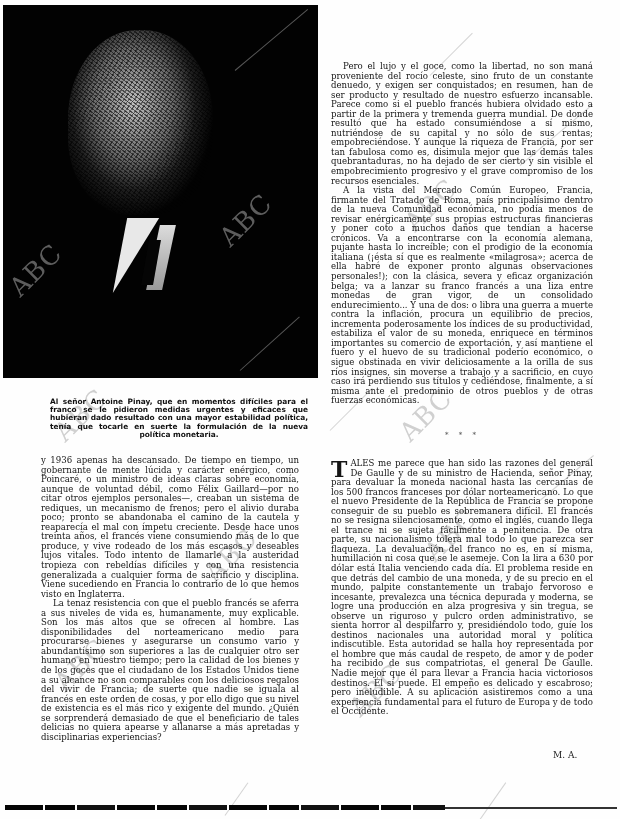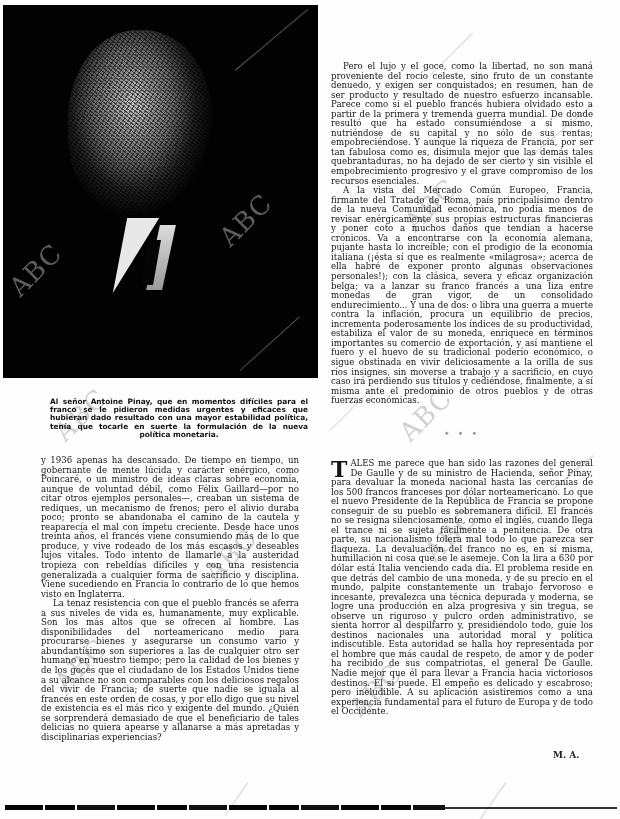--- a/index.html
+++ b/index.html
@@ -154,21 +154,21 @@
       top: 431px;
       font-size: 7px;
       letter-spacing: 4px;
       color: #555;
     }
     .signature {
       position: absolute;
       left: 553px;
       top: 750px;
       font-size: 9px;
-      font-weight: bold;
+      font-weight: normal;
       color: #222;
     }
     .bottom-rule {
       position: absolute;
       left: 5px;
       top: 807px;
       width: 612px;
       height: 2px;
       background: #333;
     }

